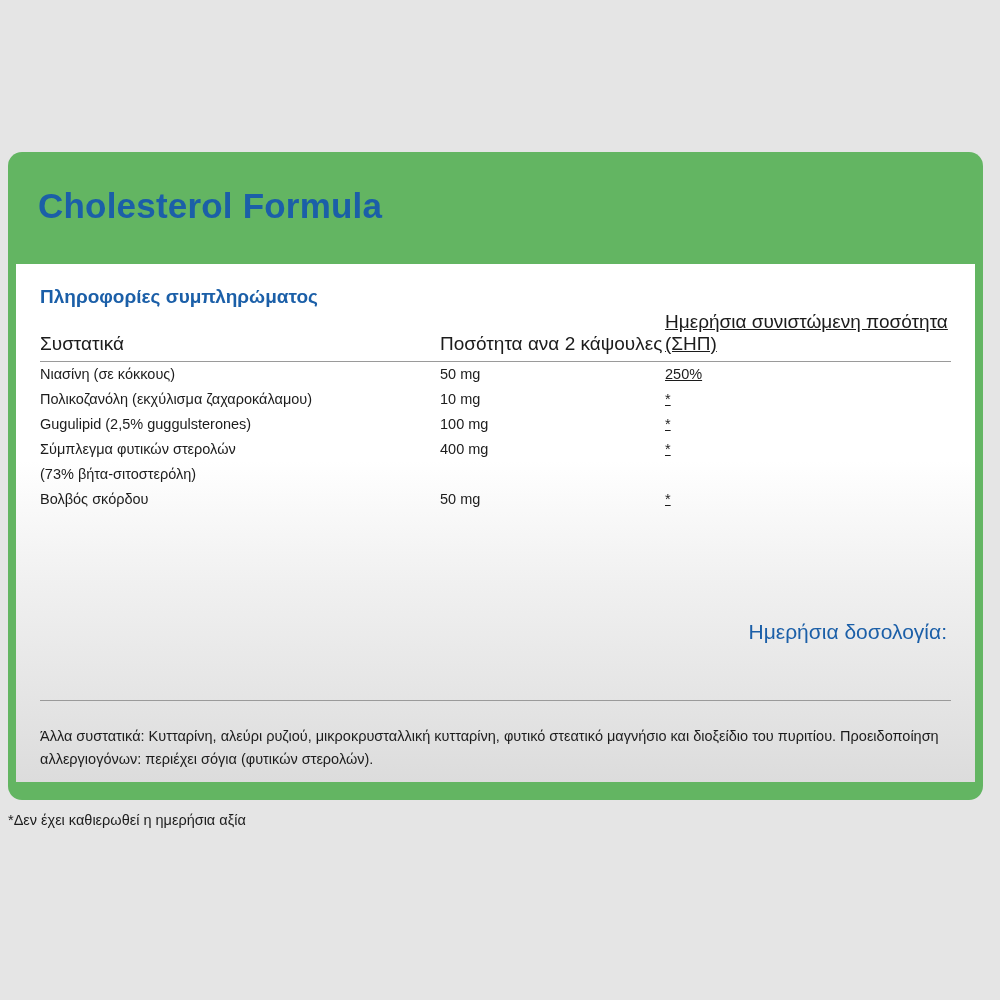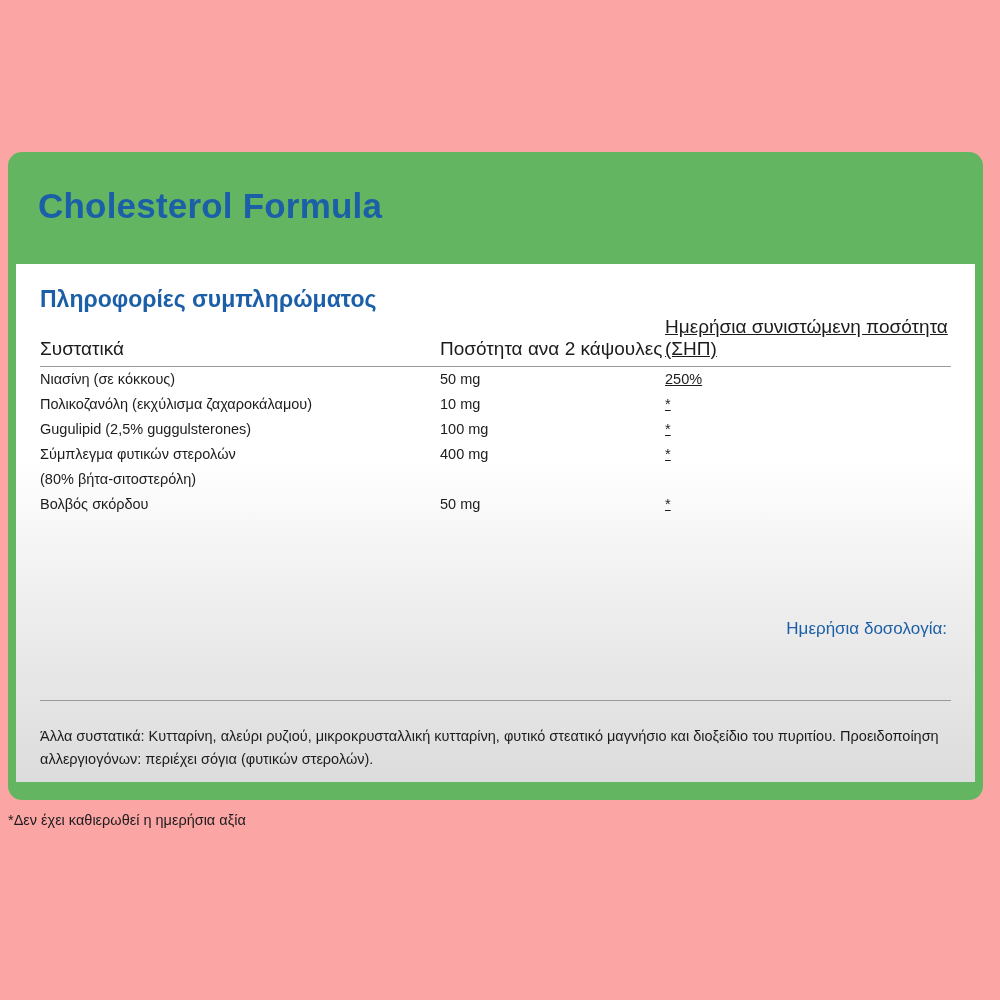--- a/index.html
+++ b/index.html
@@ -8,21 +8,21 @@
     width: 1000px;
     height: 1000px;
     background: #ffffff;
     font-family: "Liberation Sans", sans-serif;
   }
 
   .page {
     position: relative;
     width: 1000px;
     height: 1000px;
-    background: #fca5a5;
+    background: #e5e5e5;
   }
 
   
   .panel {
     position: absolute;
     left: 8px;
     top: 152px;
     width: 975px;
     height: 648px;
     background: #63b562;
@@ -57,21 +57,21 @@
     top: 112px;
     width: 959px;
     height: 518px;
     background: linear-gradient(180deg, #ffffff 0%, #ffffff 38%, #f0f0f0 62%, #dcdcdc 100%);
     box-sizing: border-box;
     padding: 16px 24px 0 24px;
   }
 
   .facts-heading {
     color: #1b5fa8;
-    font-size: 23px;
+    font-size: 19px;
     font-weight: bold;
     margin: 6px 0 2px 0;
   }
 
   
   .tbl {
     width: 100%;
     border-collapse: collapse;
     font-size: 14.5px;
     color: #1c1c1c;
@@ -110,21 +110,21 @@
     line-height: 1.2;
   }
 
   
   .dosage {
     position: absolute;
     right: 28px;
     top: 352px;
     text-align: right;
     color: #1b5fa8;
-    font-size: 17px;
+    font-size: 21px;
     line-height: 1.5;
   }
 
   
   .other {
     position: absolute;
     left: 24px;
     right: 24px;
     top: 436px;
     border-top: 1px solid #9a9a9a;
@@ -181,21 +181,21 @@
             <td class="col-name">Gugulipid (2,5% guggulsterones)</td>
             <td class="col-amt">100 mg</td>
             <td class="col-dv star">*</td>
           </tr>
           <tr>
             <td class="col-name">Σύμπλεγμα φυτικών στερολών</td>
             <td class="col-amt">400 mg</td>
             <td class="col-dv star">*</td>
           </tr>
           <tr>
-            <td class="col-name sub-line">(80% βήτα-σιτοστερόλη)</td>
+            <td class="col-name sub-line">(73% βήτα-σιτοστερόλη)</td>
             <td class="col-amt"></td>
             <td class="col-dv"></td>
           </tr>
           <tr>
             <td class="col-name">Βολβός σκόρδου</td>
             <td class="col-amt">50 mg</td>
             <td class="col-dv star">*</td>
           </tr>
         </tbody>
       </table>

